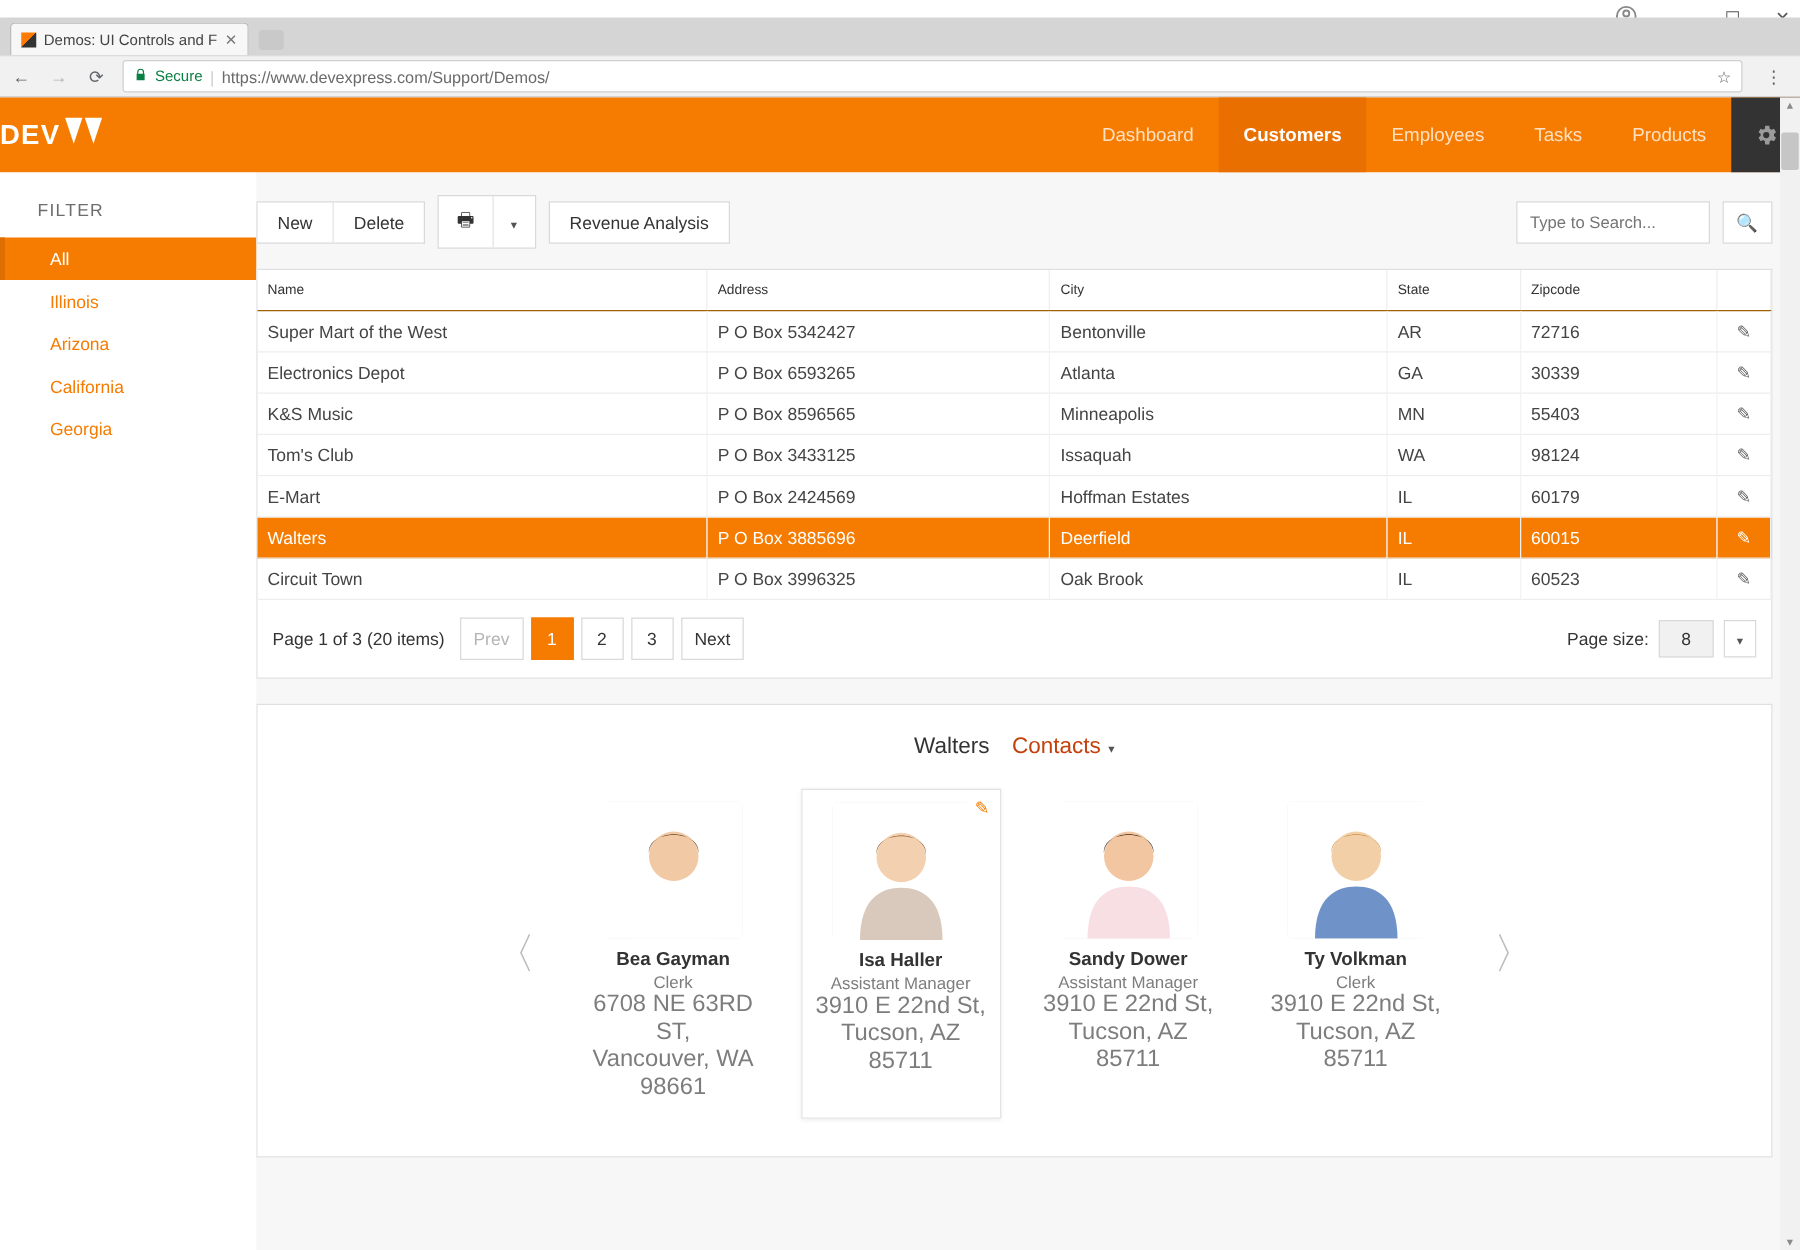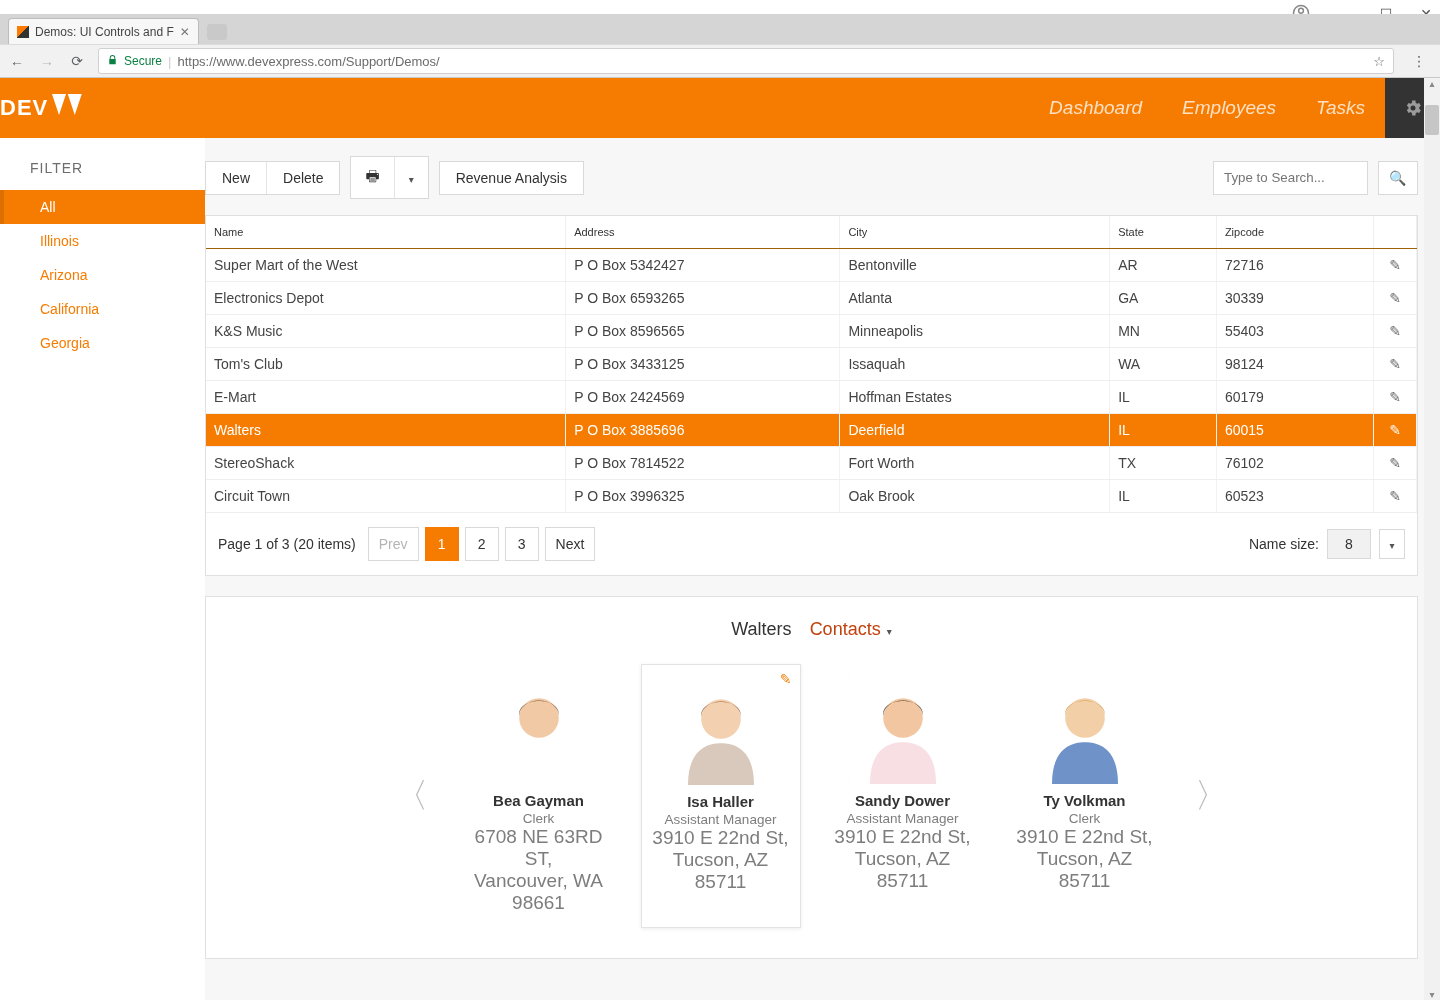--- a/index.html
+++ b/index.html
@@ -24,21 +24,21 @@
   .lock { color:#0b8043; }
   .url-gray { color:#6b6b6b;}
   .star { color:#5f6368; margin-left:auto;}
   .kebab { color:#5f6368; padding:0 6px;}
 
   
   .app-header { height:60px; background:#f57c00; display:flex; align-items:center; color:#fff; }
   .brand { display:flex; align-items:center; gap:4px; font-weight:700; font-size:22px; letter-spacing:1px; }
   .brand svg { height:28px; }
   .nav { margin-left:auto; display:flex; align-self:stretch;}
-  .nav a { display:flex; align-items:center; padding:0 20px; color:#ffe0c2; font-size:19px; text-decoration:none;font-style:italic;}
+  .nav a { display:flex; align-items:center; padding:0 20px; color:#ffe0c2; font-size:15px; text-decoration:none;}
   .nav a.active { background:#e96f00; color:#fff; font-weight:600;}
   .gear-box { width:55px; align-self:stretch; background:#333; display:flex; align-items:center; justify-content:center; color:#aaa;}
 
   
   .page { flex:1; background:#f7f7f7; display:flex; overflow:hidden;}
   .sidebar { width:205px; background:#fff; padding-top:22px;}
   .filter-title { font-size:14px; color:#6d6d6d; letter-spacing:1px; padding:0 0 14px 30px;}
   .filter-item { padding:9px 0 9px 36px; color:#f57c00; font-size:14px; cursor:pointer; border-left:4px solid transparent;}
   .filter-item.active { background:#f57c00; color:#fff; border-left-color:#dd6e00;}
   
@@ -143,22 +143,24 @@
   <div class="app-header">
     <div class="brand">
       <span>DEV</span>
       <svg viewBox="0 0 40 32">
           <polygon points="0,0 16,0 8,24" fill="#fff"></polygon>
           <polygon points="18,0 34,0 26,24" fill="#fff"></polygon>
         </svg>
     </div>
     <div class="nav" id="nav">
         <a class="">Dashboard</a>
+        <a class="active">Customers</a>
         <a class="">Employees</a>
         <a class="">Tasks</a>
+        <a class="">Products</a>
       </div>
     <div class="gear-box">
       <svg width="24" height="20" viewBox="0 0 24 24" fill="#9b9b9b">
           <path d="M19.4 13a7.8 7.8 0 000-2l2-1.6-2-3.4-2.4 1a7.6 7.6 0 00-1.7-1L15 3h-4l-.3 2.9a7.6 7.6 0 00-1.7 1l-2.4-1-2 3.4 2 1.6a7.8 7.8 0 000 2l-2 1.6 2 3.4 2.4-1a7.6 7.6 0 001.7 1L11 21h4l.3-2.9a7.6 7.6 0 001.7-1l2.4 1 2-3.4zM12 15a3 3 0 113-3 3 3 0 01-3 3z"></path>
         </svg>
     </div>
   </div>
 
   <div class="page">
     <div class="sidebar">
@@ -260,48 +262,40 @@
               </tr>
               <tr class="sel">
                 <td>Walters</td>
                 <td>P O Box 3885696</td>
                 <td>Deerfield</td>
                 <td>IL</td>
                 <td>60015</td>
                 <td class="editcol pencil"></td>
               </tr>
               <tr>
-                <td>StereoShack</td>
-                <td>P O Box 7814522</td>
-                <td>Fort Worth</td>
-                <td>TX</td>
-                <td>76102</td>
-                <td class="editcol pencil"></td>
-              </tr>
-              <tr>
                 <td>Circuit Town</td>
                 <td>P O Box 3996325</td>
                 <td>Oak Brook</td>
                 <td>IL</td>
                 <td>60523</td>
                 <td class="editcol pencil"></td>
               </tr>
             </tbody>
         </table>
         <div class="pager-row">
           <span>Page 1 of 3 (20 items)</span>
           <div class="pager-btns" id="pager-btns">
               <div class="pbtn dis">Prev</div>
               <div class="pbtn cur">1</div>
               <div class="pbtn ">2</div>
               <div class="pbtn ">3</div>
               <div class="pbtn ">Next</div>
             </div>
           <div class="pagesize">
-            <span>Name size:</span>
+            <span>Page size:</span>
             <div class="ps-val">8</div>
             <div class="ps-caret">
                 <span class="caret-down"></span>
               </div>
           </div>
         </div>
       </div>
 
       <div class="detail">
         <div class="detail-header">

